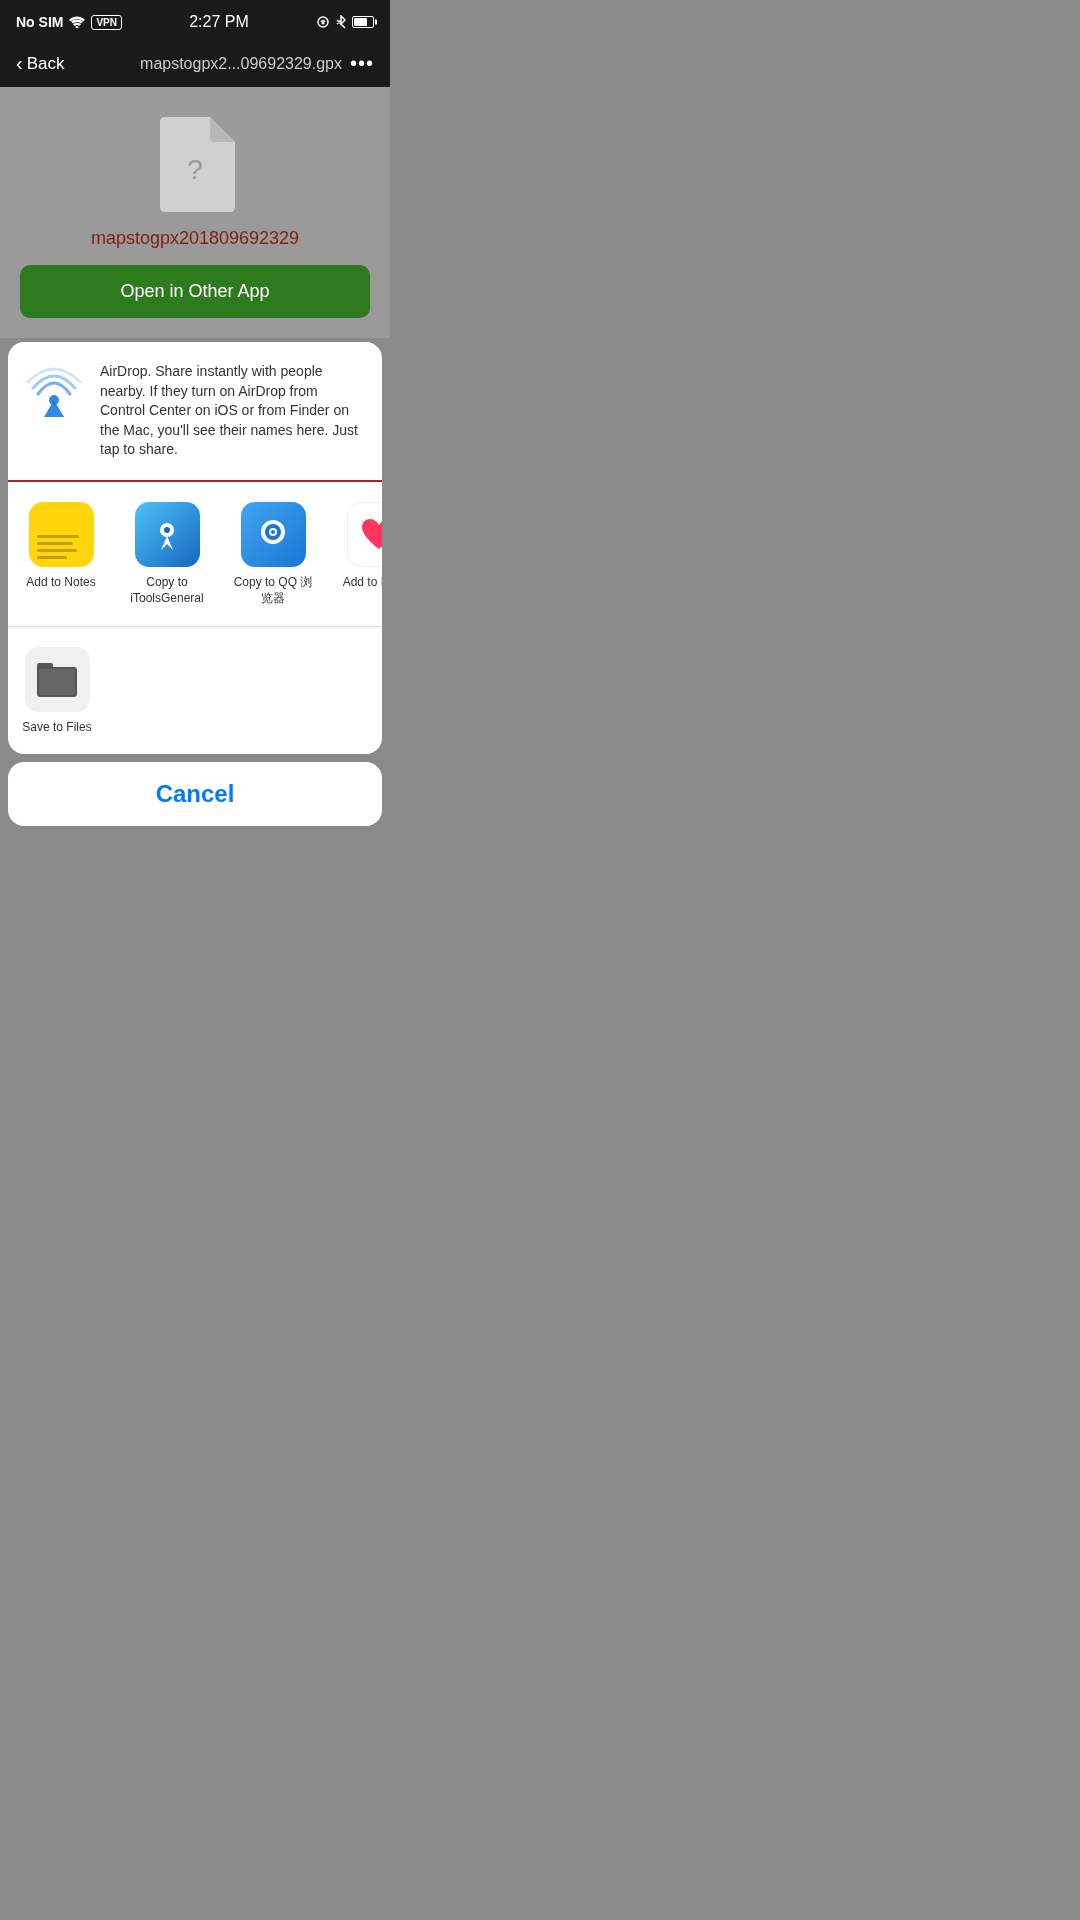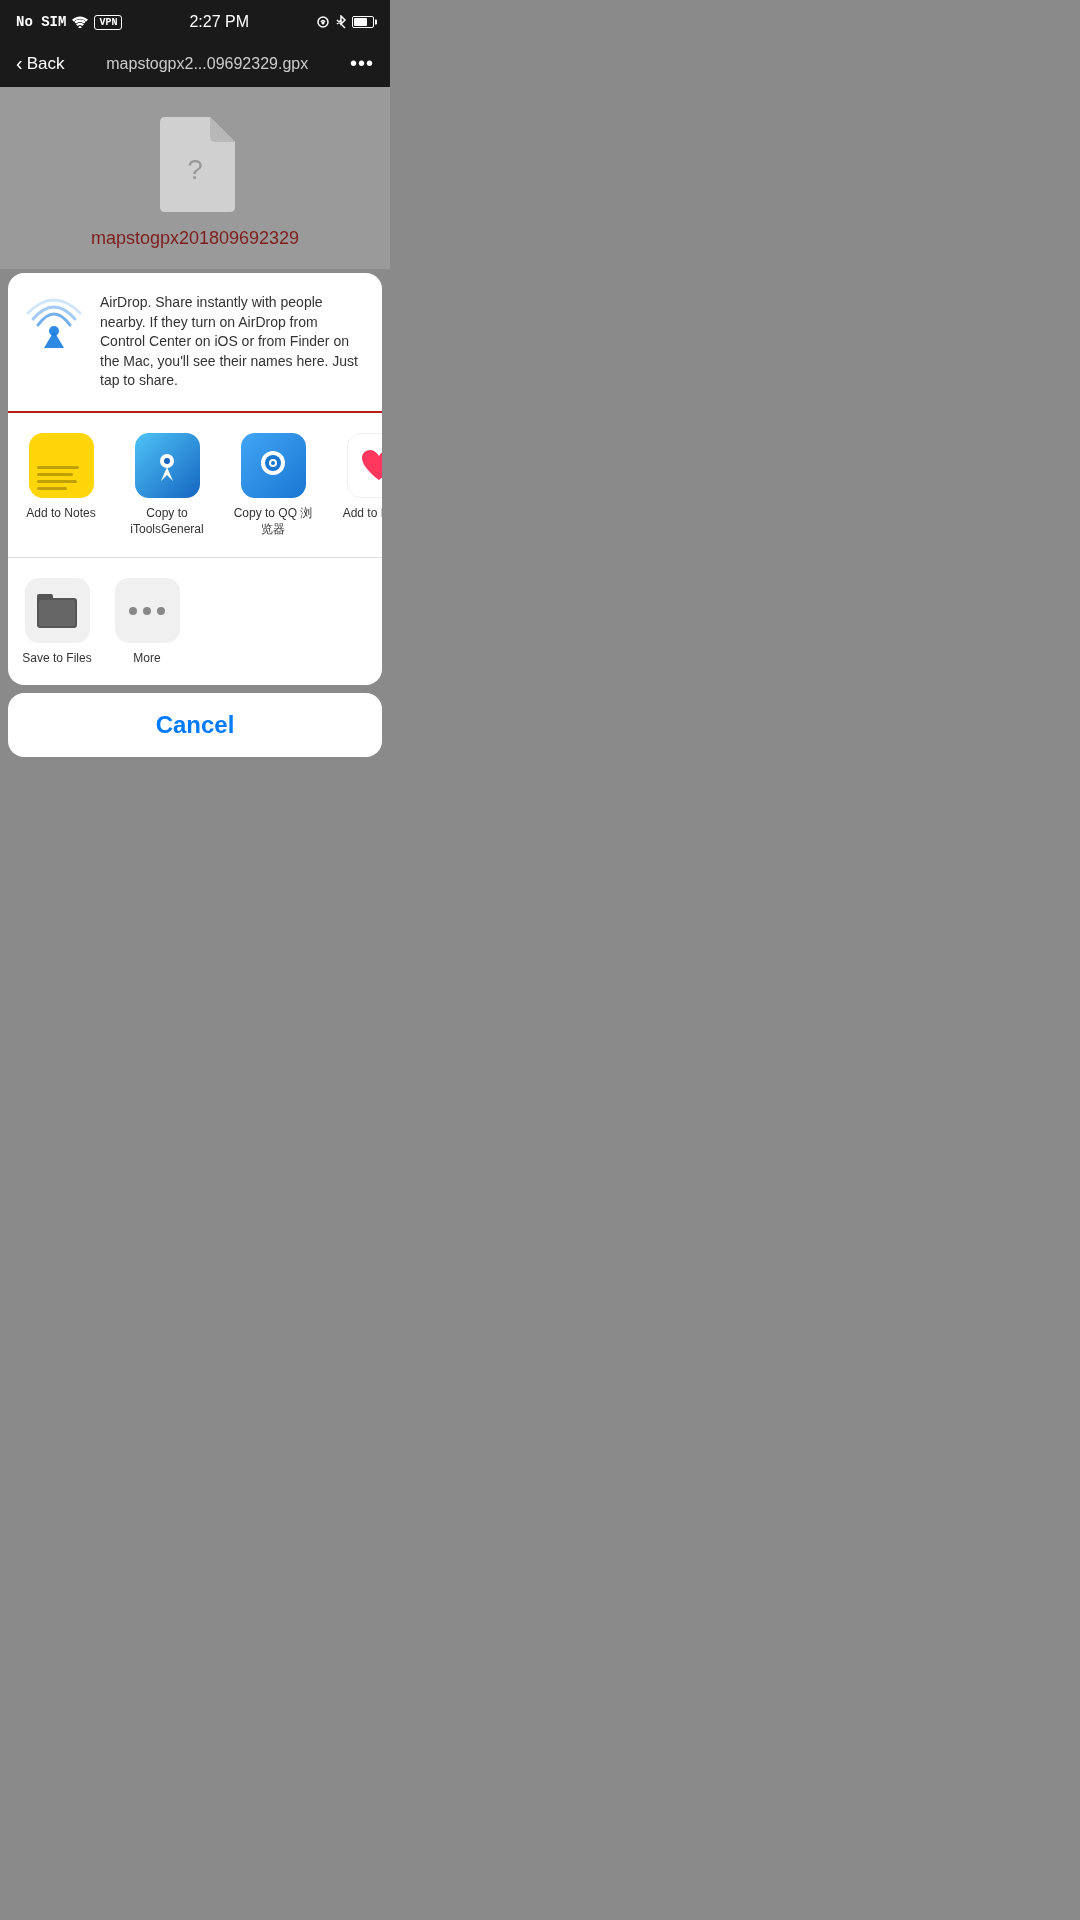--- a/index.html
+++ b/index.html
@@ -19,21 +19,21 @@
       background: #1a1a1a;
       color: #fff;
       display: flex;
       align-items: center;
       justify-content: space-between;
       padding: 6px 16px;
       height: 44px;
       font-size: 15px;
       font-weight: 600;
     }
-    .status-left { display: flex; align-items: center; gap: 6px; font-size: 14px; font-family: Liberation Mono, monospace; }
+    .status-left { display: flex; align-items: center; gap: 6px; font-size: 14px; }
     .status-center { font-size: 16px; font-weight: 400; }
     .status-right { display: flex; align-items: center; gap: 6px; font-size: 12px; }
     .vpn-badge {
       border: 1.5px solid #fff;
       border-radius: 3px;
       padding: 1px 4px;
       font-size: 10px;
       font-weight: 700;
     }
     .battery {
@@ -85,21 +85,21 @@
       font-size: 17px;
     }
     .nav-back .chevron {
       font-size: 20px;
       font-weight: 300;
     }
     .nav-title {
       font-size: 16px;
       color: #ccc;
       flex: 1;
-      text-align: center;
+      text-align: right;
       margin: 0 8px;
     }
     .nav-dots {
       color: #fff;
       font-size: 20px;
       letter-spacing: 1px;
     }
 
     
     .content-area {
@@ -346,20 +346,21 @@
   <div class="file-icon-wrap">
     <svg class="file-icon" viewBox="0 0 80 95" fill="none" xmlns="http://www.w3.org/2000/svg">
       <path d="M10 0 H55 L80 25 V90 Q80 95 75 95 H10 Q5 95 5 90 V5 Q5 0 10 0Z" fill="#d0d0d0"></path>
       <path d="M55 0 L80 25 H60 Q55 25 55 20 V0Z" fill="#b8b8b8"></path>
       <text x="40" y="62" text-anchor="middle" font-size="28" fill="#999" font-family="sans-serif">?</text>
     </svg>
   </div>
 
   <div class="file-name">mapstogpx201809692329</div>
 
+  <button class="open-btn">Open in Other App</button>
 </div>
 
 <div class="share-sheet">
 
   <div class="airdrop-section">
     <div>
       <svg width="60" height="60" viewBox="0 0 60 60" xmlns="http://www.w3.org/2000/svg">
         <circle cx="30" cy="38" r="5" fill="#1a7ce0" opacity="0.9"></circle>
         <path d="M30 38 L20 55 L40 55 Z" fill="#1a7ce0" opacity="0.9"></path>
         <path d="M14 32 Q30 10 46 32" stroke="#1a7ce0" stroke-width="3" fill="none" stroke-linecap="round" opacity="0.6"></path>
@@ -432,30 +433,20 @@
         <div class="action-icon-wrap">
           <svg width="40" height="34" viewBox="0 0 40 34">
             <rect x="0" y="4" width="40" height="30" rx="3" fill="#555"></rect>
             <rect x="0" y="0" width="16" height="8" rx="2" fill="#555"></rect>
             <rect x="2" y="6" width="36" height="26" rx="2" fill="#666"></rect>
           </svg>
         </div>
         <span class="action-label">Save to Files</span>
       </div>
 
-      <div class="action-item">
-        <div class="action-icon-wrap">
-          <svg width="40" height="12" viewBox="0 0 40 12">
-            <circle cx="6" cy="6" r="4" fill="#888"></circle>
-            <circle cx="20" cy="6" r="4" fill="#888"></circle>
-            <circle cx="34" cy="6" r="4" fill="#888"></circle>
-          </svg>
-        </div>
-        <span class="action-label">More</span>
-      </div>
 
     </div>
   </div>
 
 </div>
 
 <div class="cancel-section">
   <button class="cancel-btn">Cancel</button>
 </div>
 

